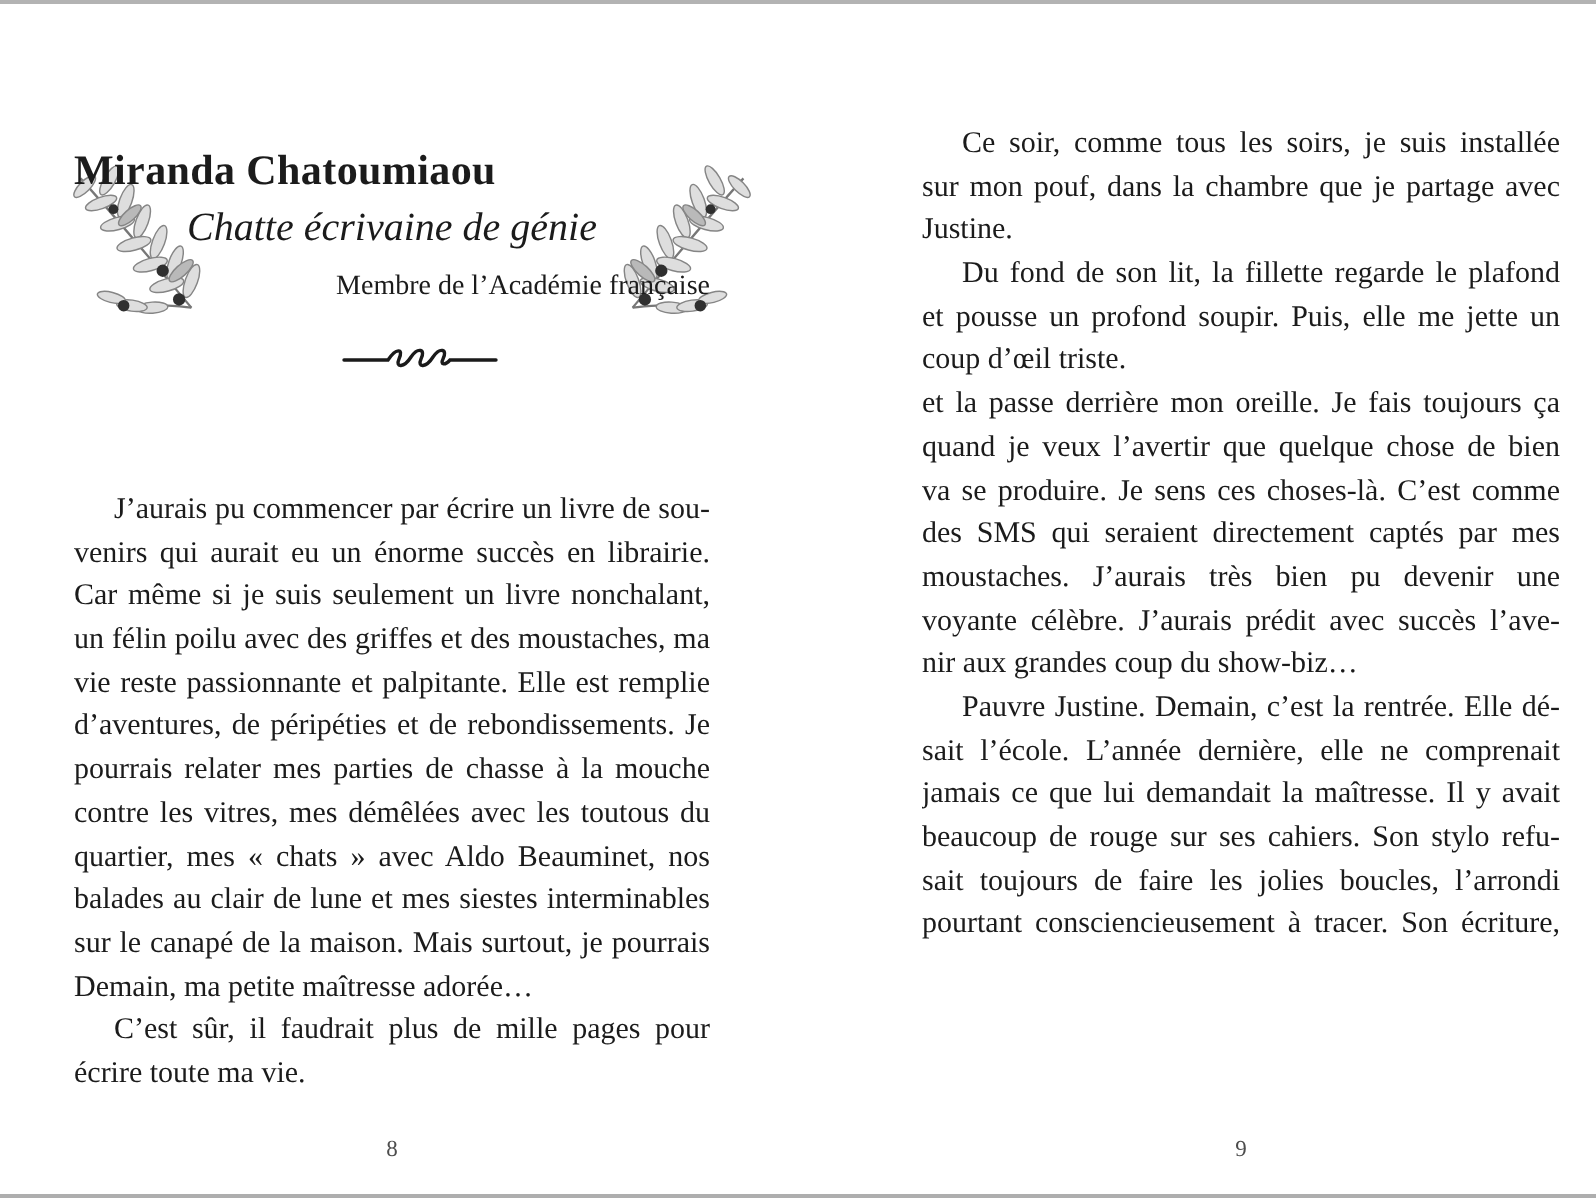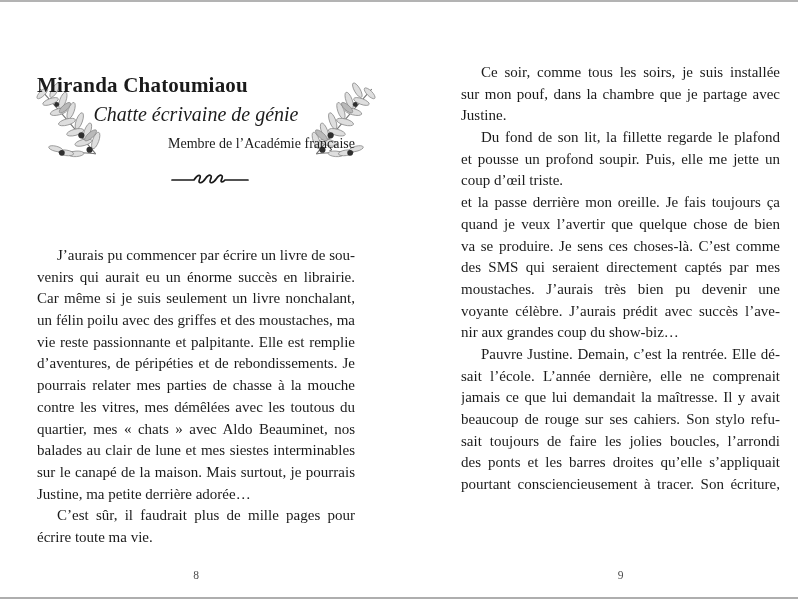--- a/index.html
+++ b/index.html
@@ -142,21 +142,21 @@
       <div class="line">venirs qui aurait eu un énorme succès en librairie.</div>
       <div class="line">Car même si je suis seulement un livre nonchalant,</div>
       <div class="line">un félin poilu avec des griffes et des moustaches, ma</div>
       <div class="line">vie reste passionnante et palpitante. Elle est remplie</div>
       <div class="line">d’aventures, de péripéties et de rebondissements. Je</div>
       <div class="line">pourrais relater mes parties de chasse à la mouche</div>
       <div class="line">contre les vitres, mes démêlées avec les toutous du</div>
       <div class="line">quartier, mes « chats » avec Aldo Beauminet, nos</div>
       <div class="line">balades au clair de lune et mes siestes interminables</div>
       <div class="line">sur le canapé de la maison. Mais surtout, je pourrais</div>
-      <div class="line last">Justine, ma petite derrière adorée…</div>
+      <div class="line last">Demain, ma petite maîtresse adorée…</div>
       <div class="line indent">C’est sûr, il faudrait plus de mille pages pour</div>
       <div class="line last">écrire toute ma vie.</div>
     </div>
 
   <div class="pageno">8</div>
 </div>
 
 <div class="page page-right">
   <div class="bodytext bodytext-right">
       <div class="line indent">Ce soir, comme tous les soirs, je suis installée</div>
@@ -170,20 +170,19 @@
       <div class="line">va se produire. Je sens ces choses-là. C’est comme</div>
       <div class="line">des SMS qui seraient directement captés par mes</div>
       <div class="line">moustaches. J’aurais très bien pu devenir une</div>
       <div class="line">voyante célèbre. J’aurais prédit avec succès l’ave-</div>
       <div class="line last">nir aux grandes coup du show-biz…</div>
       <div class="line indent">Pauvre Justine. Demain, c’est la rentrée. Elle dé-</div>
       <div class="line">sait l’école. L’année dernière, elle ne comprenait</div>
       <div class="line">jamais ce que lui demandait la maîtresse. Il y avait</div>
       <div class="line">beaucoup de rouge sur ses cahiers. Son stylo refu-</div>
       <div class="line">sait toujours de faire les jolies boucles, l’arrondi</div>
-      <div class="line">des ponts et les barres droites qu’elle s’appliquait</div>
       <div class="line">pourtant consciencieusement à tracer. Son écriture,</div>
     </div>
 
   <div class="pageno">9</div>
 </div>
 
 <div class="edge bottom"></div>
 
 </body></html>

